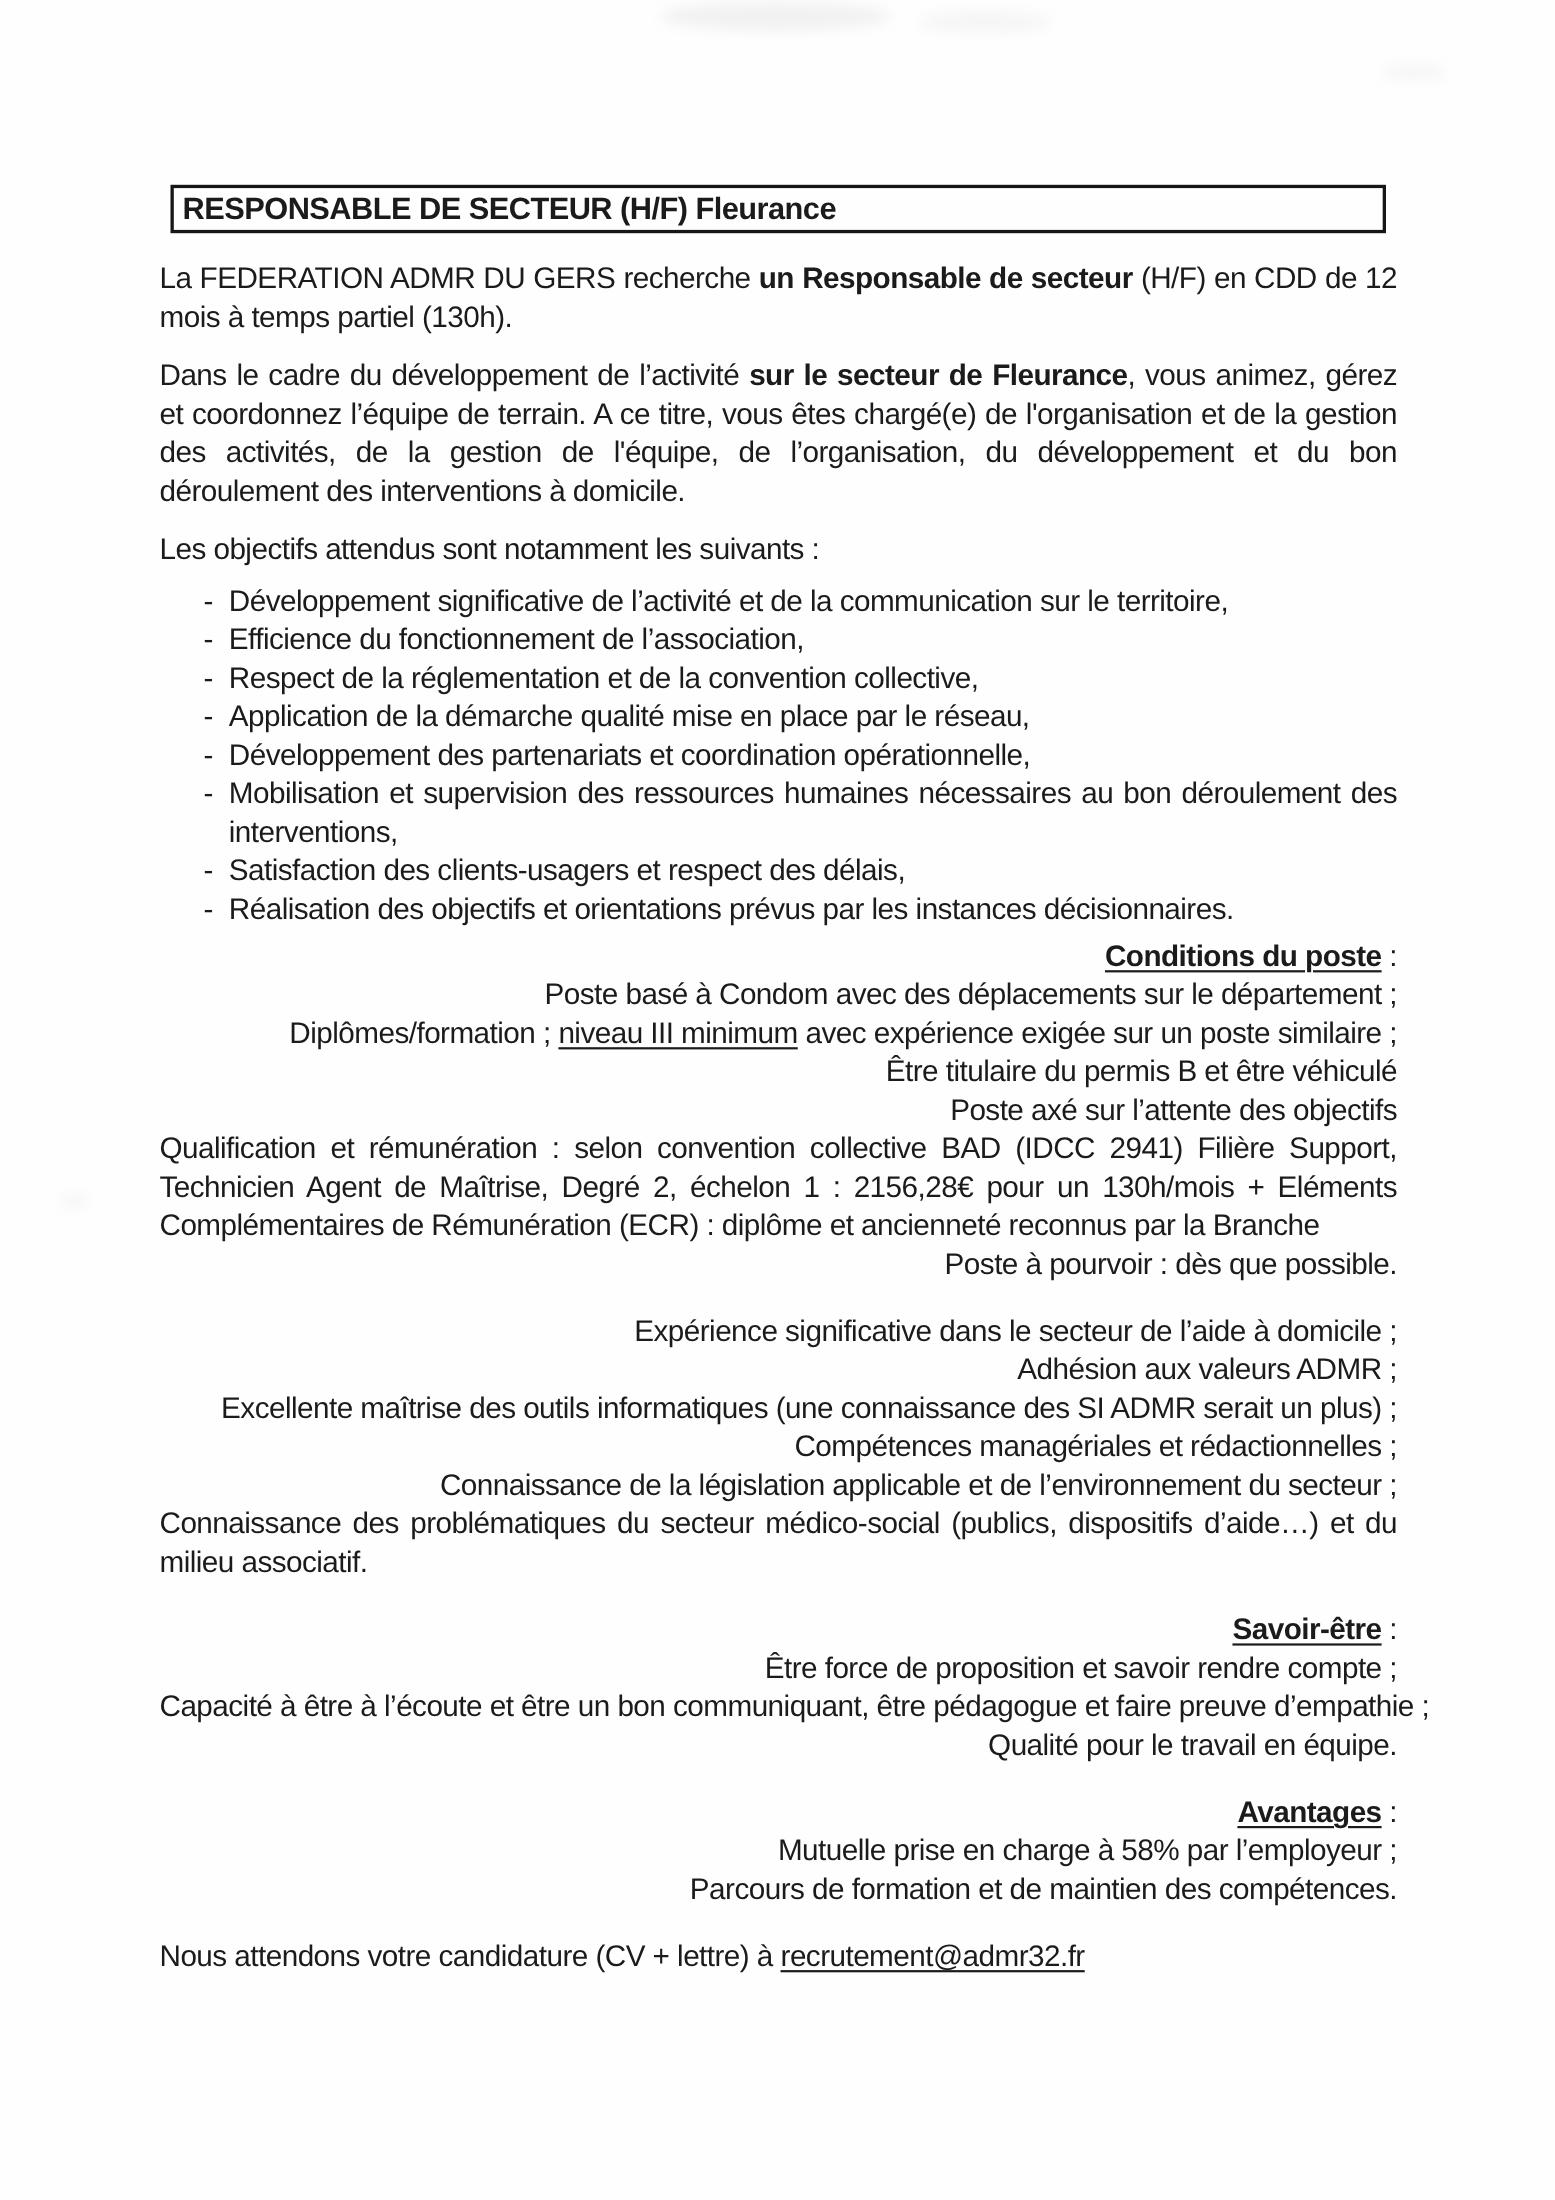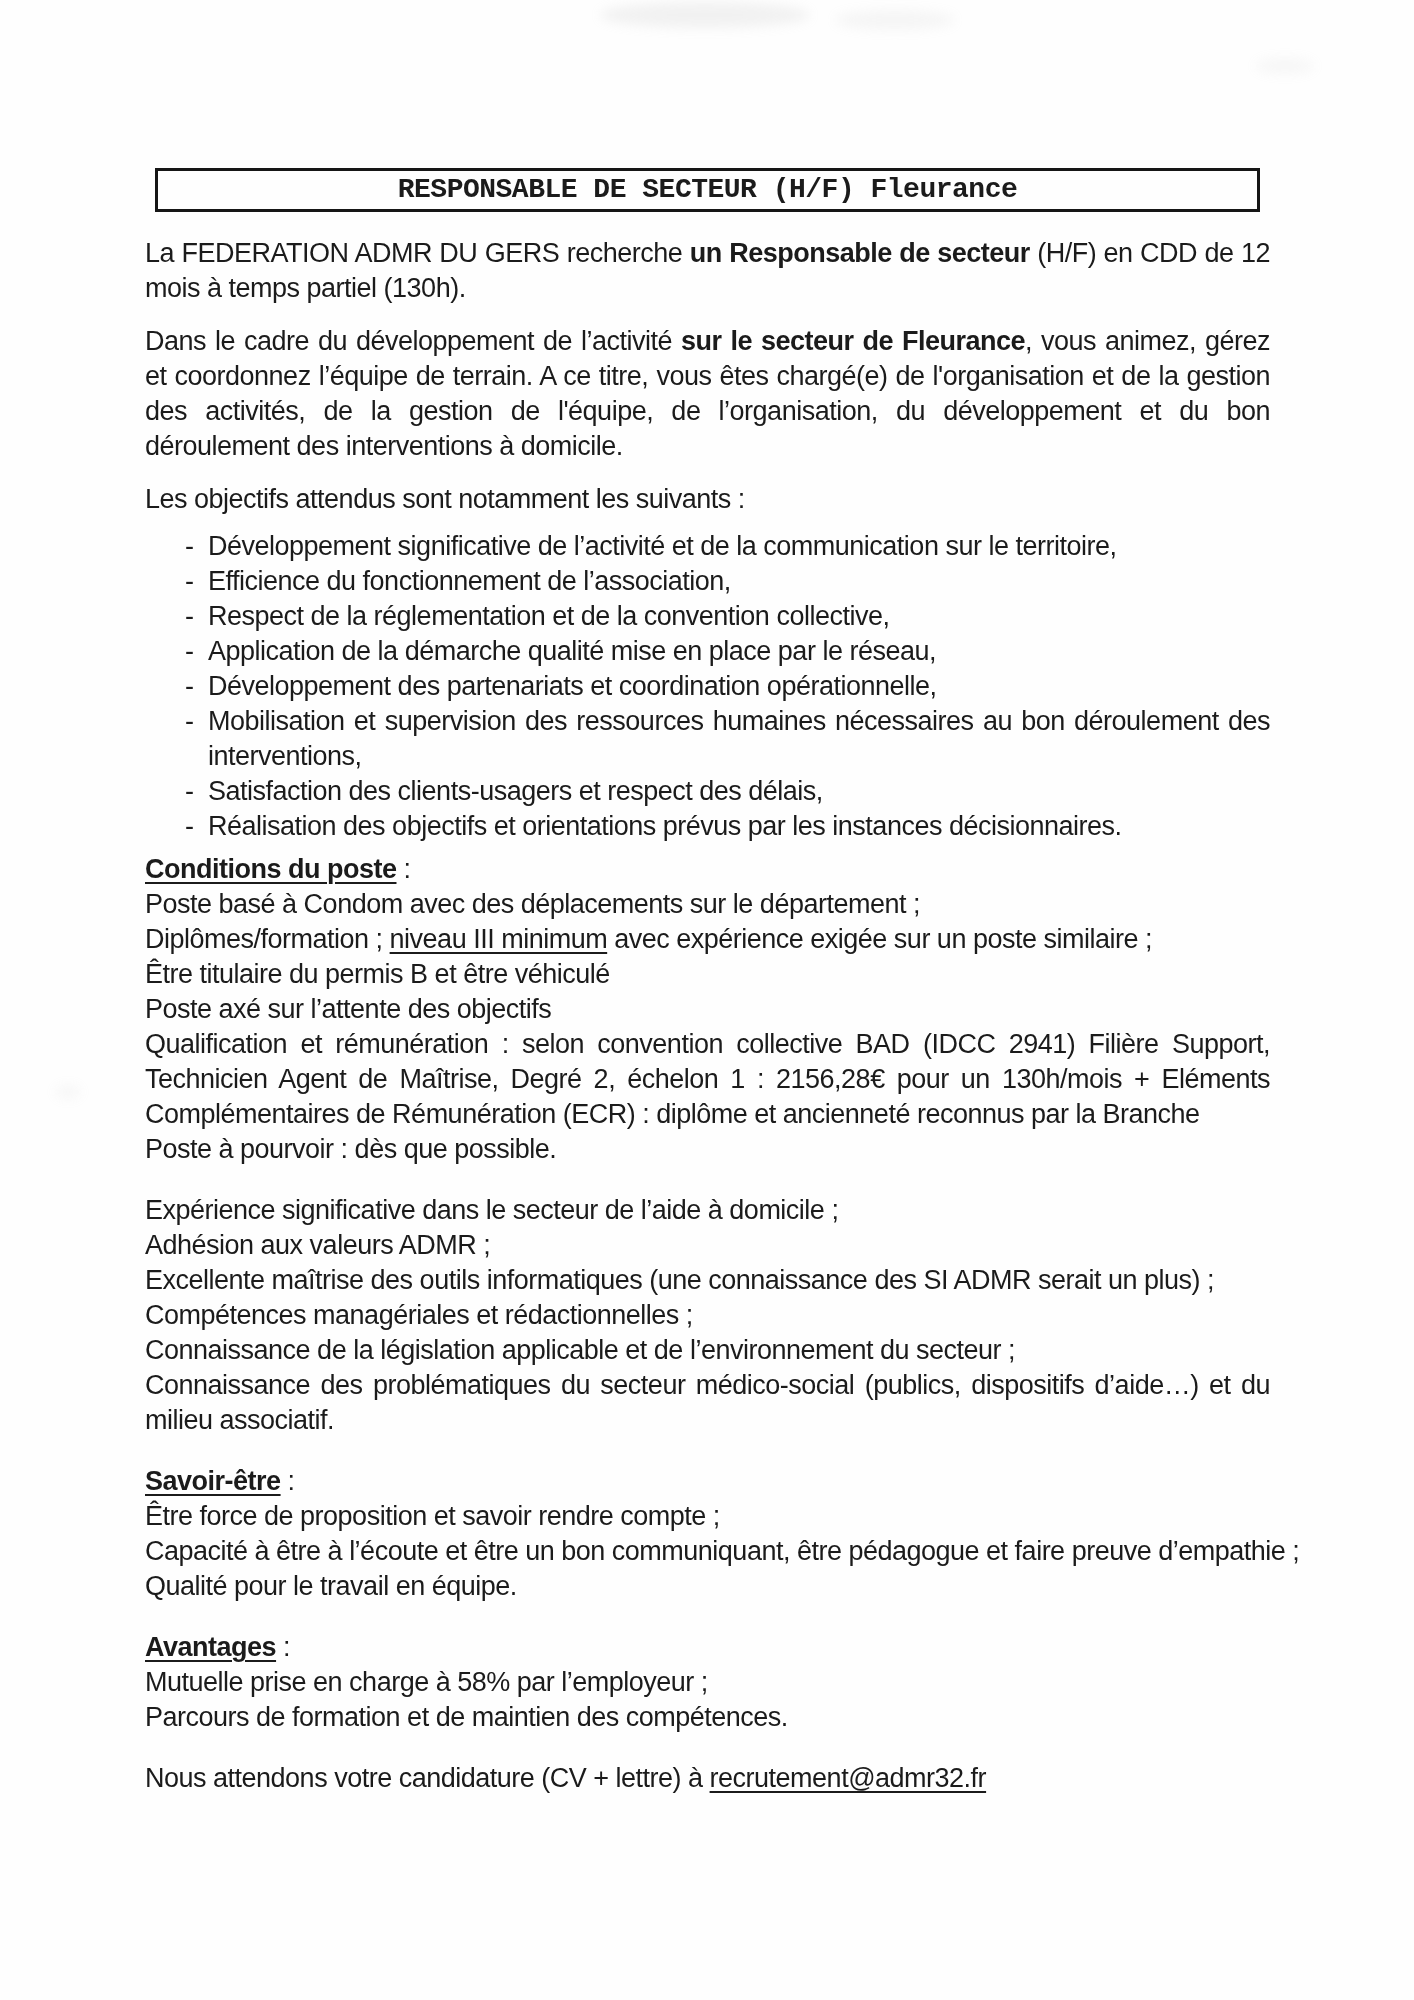--- a/index.html
+++ b/index.html
@@ -26,36 +26,34 @@
     position:absolute;
     left:145px;top:168px;
     width:1125px;
     font-size:27px;
     line-height:35px;
     letter-spacing:-0.5px;
   }
   .title-box{
     margin:0 10px 24px 10px;
     border:3px solid #161616;
-    text-align:center;
     font-weight:700;
     font-size:28px;
     line-height:38px;
-    padding:0 20px;
-    font-family:Liberation Mono, monospace;
+    padding:0 8px;
   }
   .para{margin:0 0 18px 0;text-align:justify;}
   .lead{margin:0 0 12px 0;}
   .dash-list{list-style:none;margin:0 0 8px 0;padding:0;}
   .dash-list li{position:relative;padding-left:63px;white-space:nowrap;}
   .dash-list li::before{content:"-";position:absolute;left:40px;top:0;}
   .dash-list li.wrap{white-space:normal;text-align:justify;}
   .section{margin:0 0 26px 0;}
   .heading{font-weight:700;text-decoration:underline;text-decoration-thickness:2px;text-underline-offset:4px;}
-  .line{margin:0;}
+  .line{margin:0;text-align:right;}
   .nowrap{white-space:nowrap;}
   .justify{text-align:justify;}
   .u{text-decoration:underline;text-decoration-thickness:2px;text-underline-offset:4px;}
   .email{color:inherit;cursor:pointer;}
   .closing{margin:0;}
   strong{font-weight:700;}
 </style>
 </head>
 <body>
 

